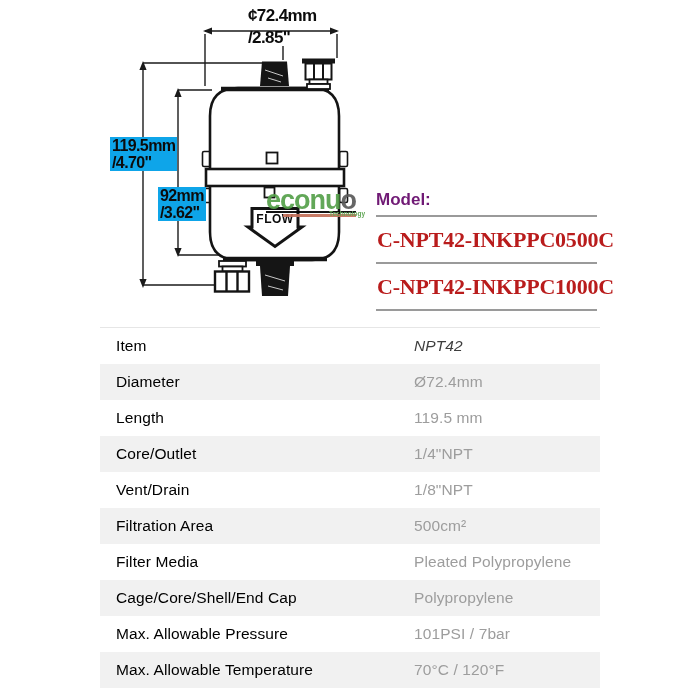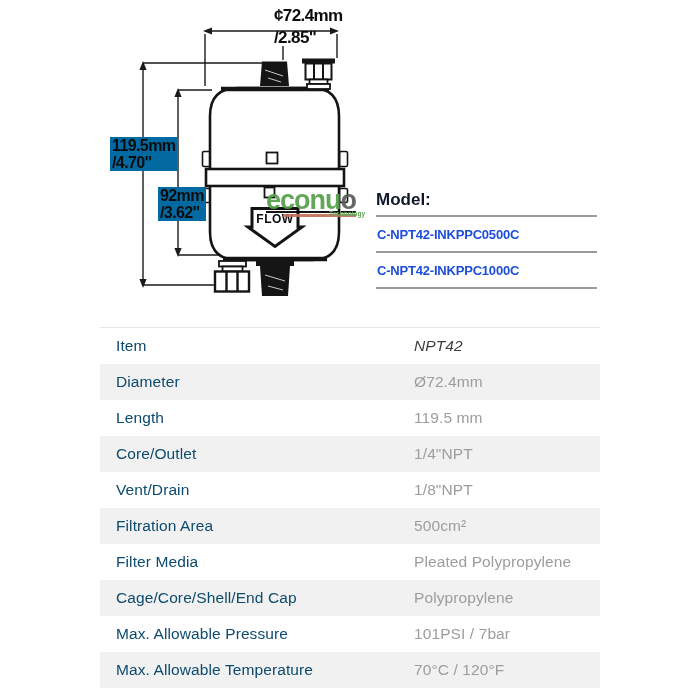--- a/index.html
+++ b/index.html
@@ -3,42 +3,42 @@
 <meta charset="utf-8">
 <style>
   html,body{margin:0;padding:0;background:#fff;}
   .stage{position:relative;width:700px;height:700px;background:#fff;overflow:hidden;
          font-family:"Liberation Sans",sans-serif;}
 
   
   .drawing{position:absolute;left:0;top:0;width:420px;height:320px;}
   .drawing svg{position:absolute;left:0;top:0;}
   .dim-label{position:absolute;z-index:2;font-weight:bold;color:#0c0c0c;
-             letter-spacing:-0.6px;line-height:17px;font-size:16px;background:#0369a1;
+             letter-spacing:-0.6px;line-height:17px;font-size:16px;background:#0ea5e9;
              white-space:nowrap;padding:0 2px;}
-  .dim-top{background:transparent;font-size:17px;line-height:22px;margin-left:26px;}
+  .dim-top{background:transparent;font-size:17px;line-height:22px;}
   .flow-label{position:absolute;z-index:2;font-size:12px;font-weight:bold;color:#0c0c0c;
               letter-spacing:0.5px;}
   .watermark{position:absolute;z-index:3;opacity:0.92;}
   .wm-brand{font-size:27px;font-weight:bold;letter-spacing:-1px;line-height:26px;text-decoration:underline;}
   .wm-line{position:absolute;left:17px;top:27px;width:73px;height:3px;}
   .wm-sub{position:absolute;left:63px;top:23px;font-size:6.5px;font-weight:bold;}
 
   
   .model-block{position:absolute;left:376px;top:190px;width:221px;}
   .model-title{font-size:17px;font-weight:bold;padding-bottom:5px;}
   .model-rule{border:none;border-top:2px solid #9a9a9a;margin:0;}
-  .model-name{font-size:13px;font-weight:bold;color:#1d4ed8;letter-spacing:-0.2px;
-              padding:10px 0 9px 1px;white-space:nowrap;}
+  .model-name{font-size:22px;font-weight:bold;color:#b91c1c;letter-spacing:-0.2px;
+              padding:10px 0 9px 1px;white-space:nowrap;font-family:Liberation Serif, serif;}
 
   
   .spec-table{position:absolute;left:100px;top:327px;width:500px;border-top:1px solid #e6e6e6;}
   .spec-row{display:flex;align-items:center;height:36px;font-size:15.5px;}
   .spec-row.alt{background:#f1f1f1;}
-  .spec-label{width:298px;padding-left:16px;color:#0c4a6e;letter-spacing:0.1px;}
+  .spec-label{width:298px;padding-left:16px;color:#000000;letter-spacing:0.1px;}
   .spec-value{flex:1;color:#9d9d9d;letter-spacing:0.1px;}
   .spec-value.dark{color:#3e3e3e;font-style:italic;}
 </style>
 </head>
 <body>
 
 <div class="stage">
 
   <div class="drawing">
     <svg width="420" height="320" viewBox="0 0 420 320">
@@ -125,21 +125,21 @@
     <div class="flow-label" style="left:252px;top:212px;width:46px;text-align:center;">FLOW</div>
 
     <div class="watermark" style="left:266px;top:187px;width:110px;height:34px;">
       <div class="wm-brand"><span style="color:#55a04a">econu</span><span style="color:#5a5a5a">o</span></div>
       <div class="wm-line" style="background:#c4705a"></div>
       <div class="wm-sub" style="color:#55a04a">Technology</div>
     </div>
   </div>
 
   <div class="model-block">
-    <div class="model-title" style="color:#0f172a">Model:</div>
+    <div class="model-title" style="color:#701a75">Model:</div>
     <hr class="model-rule">
     <div class="model-name">C-NPT42-INKPPC0500C</div>
     <hr class="model-rule">
     <div class="model-name">C-NPT42-INKPPC1000C</div>
     <hr class="model-rule">
   </div>
 
   <div class="spec-table">
     <div class="spec-row">
       <div class="spec-label">Item</div>

